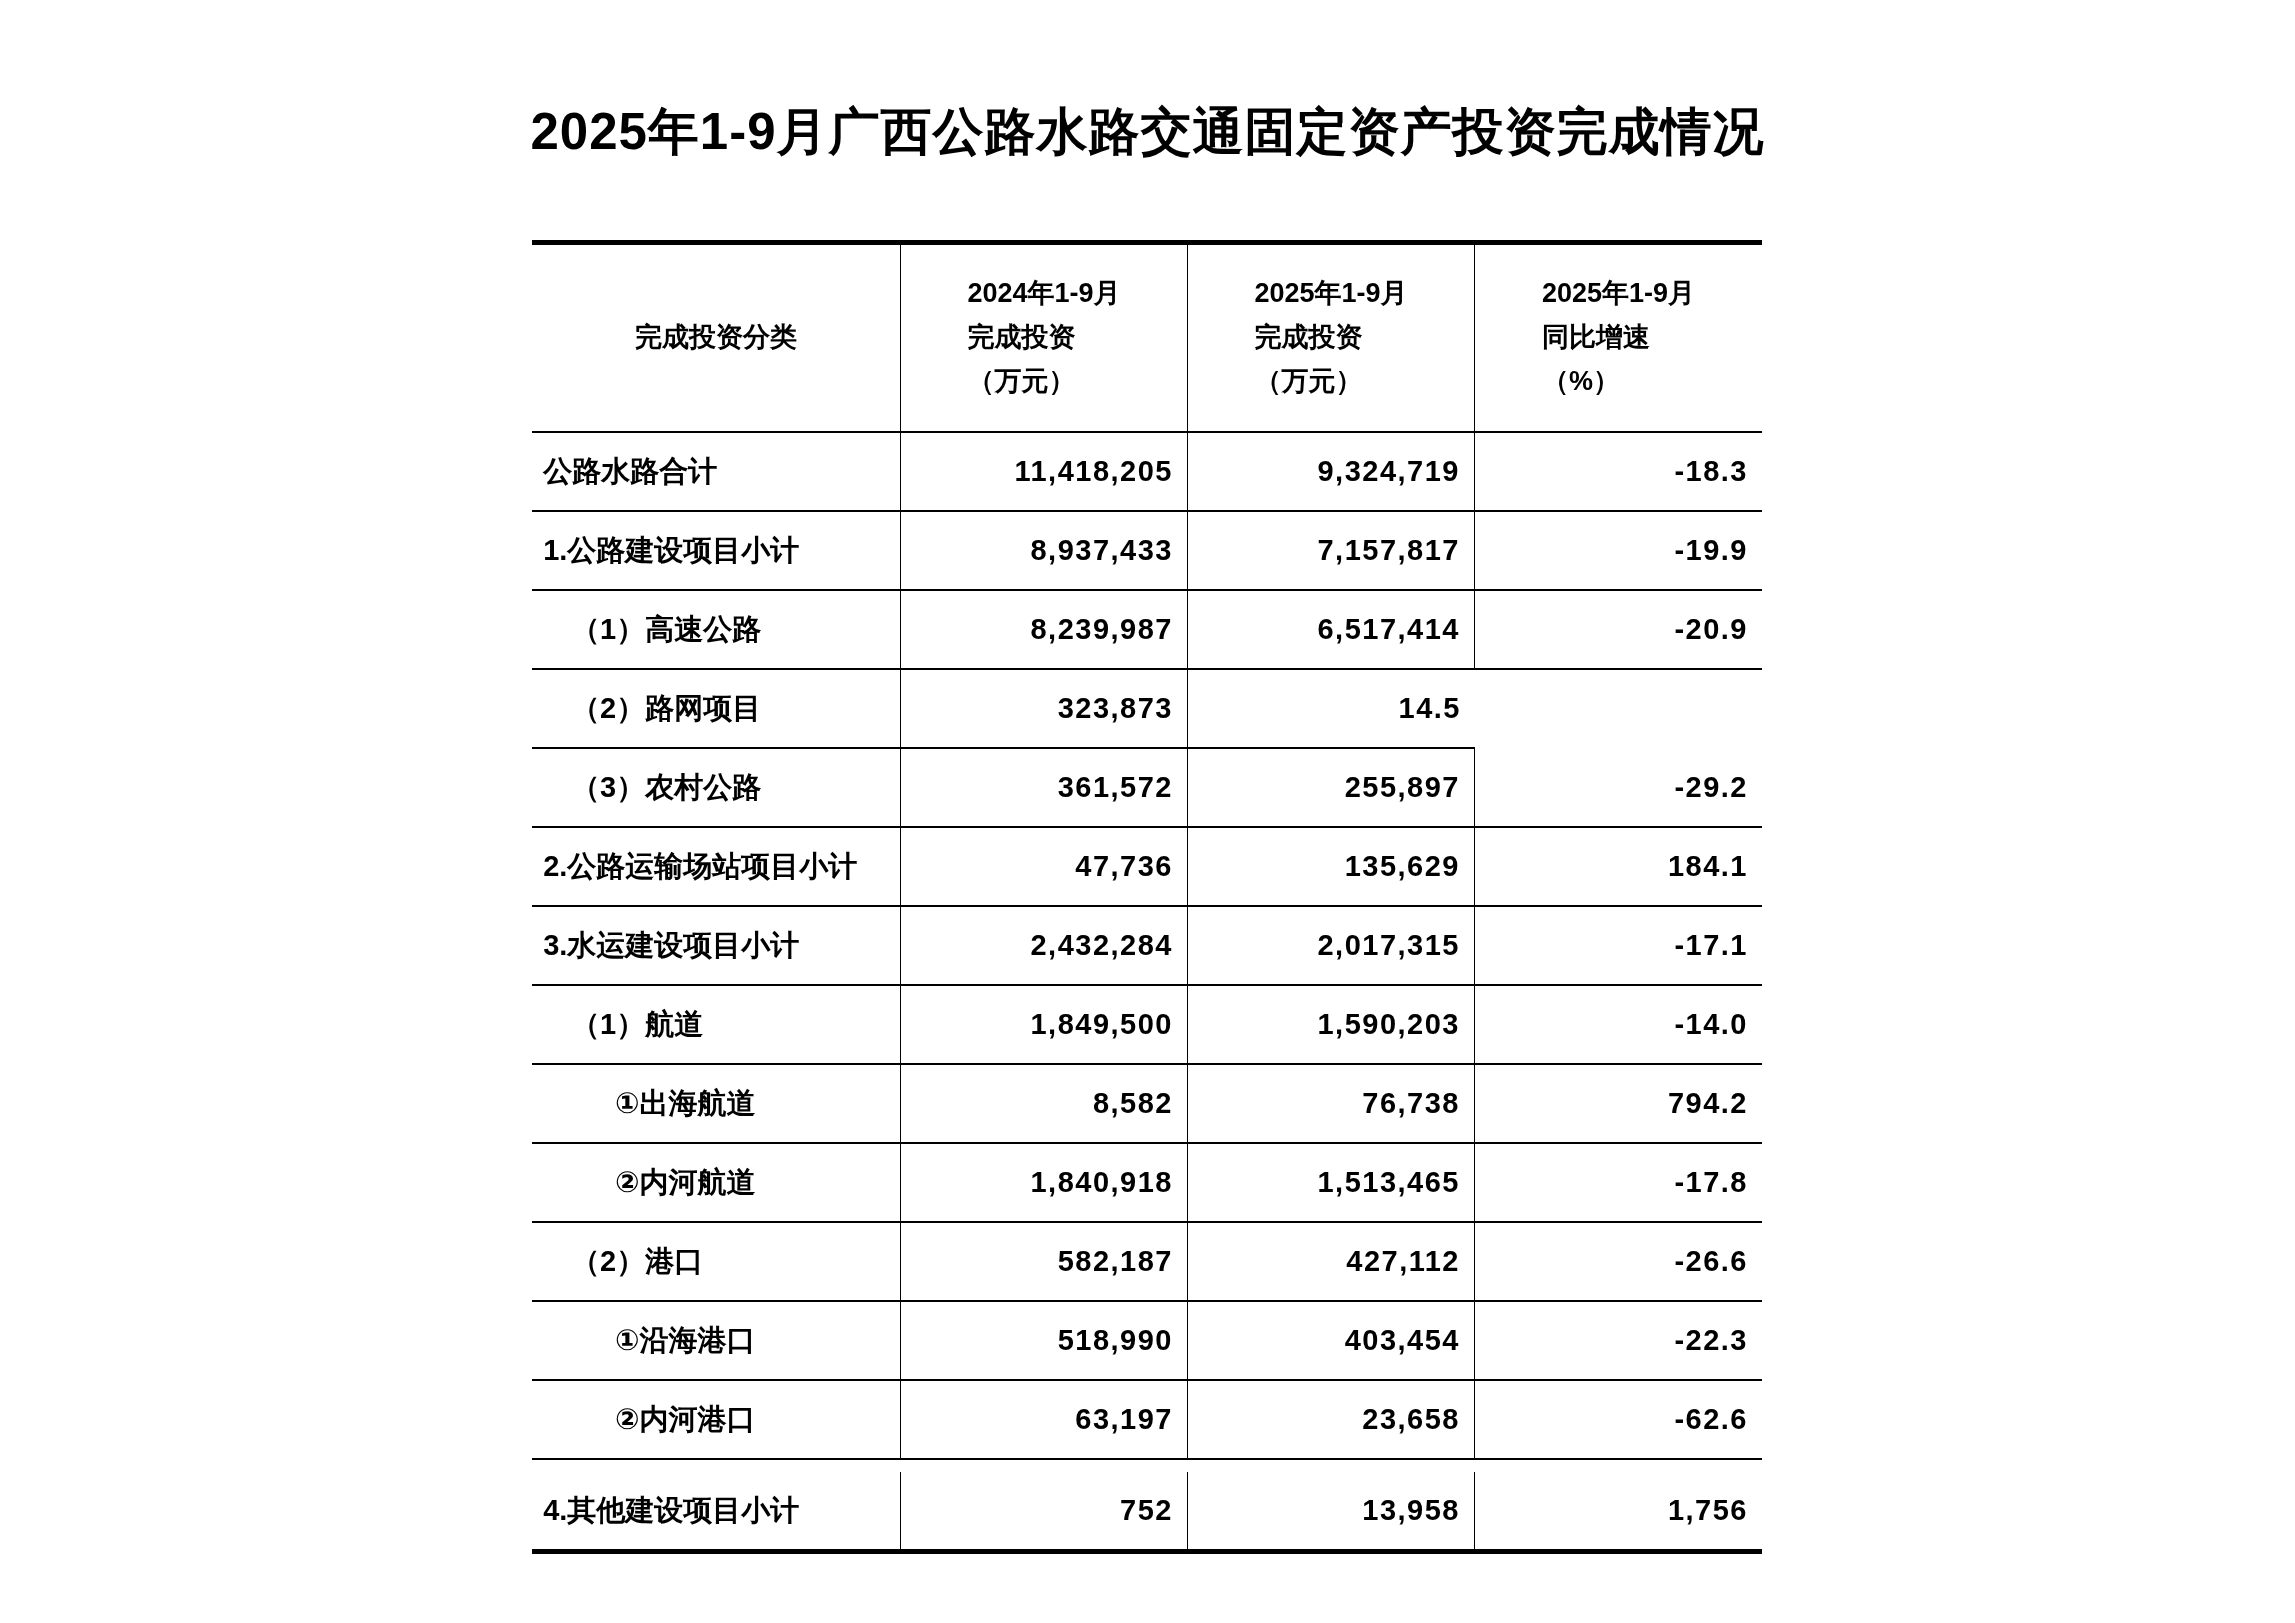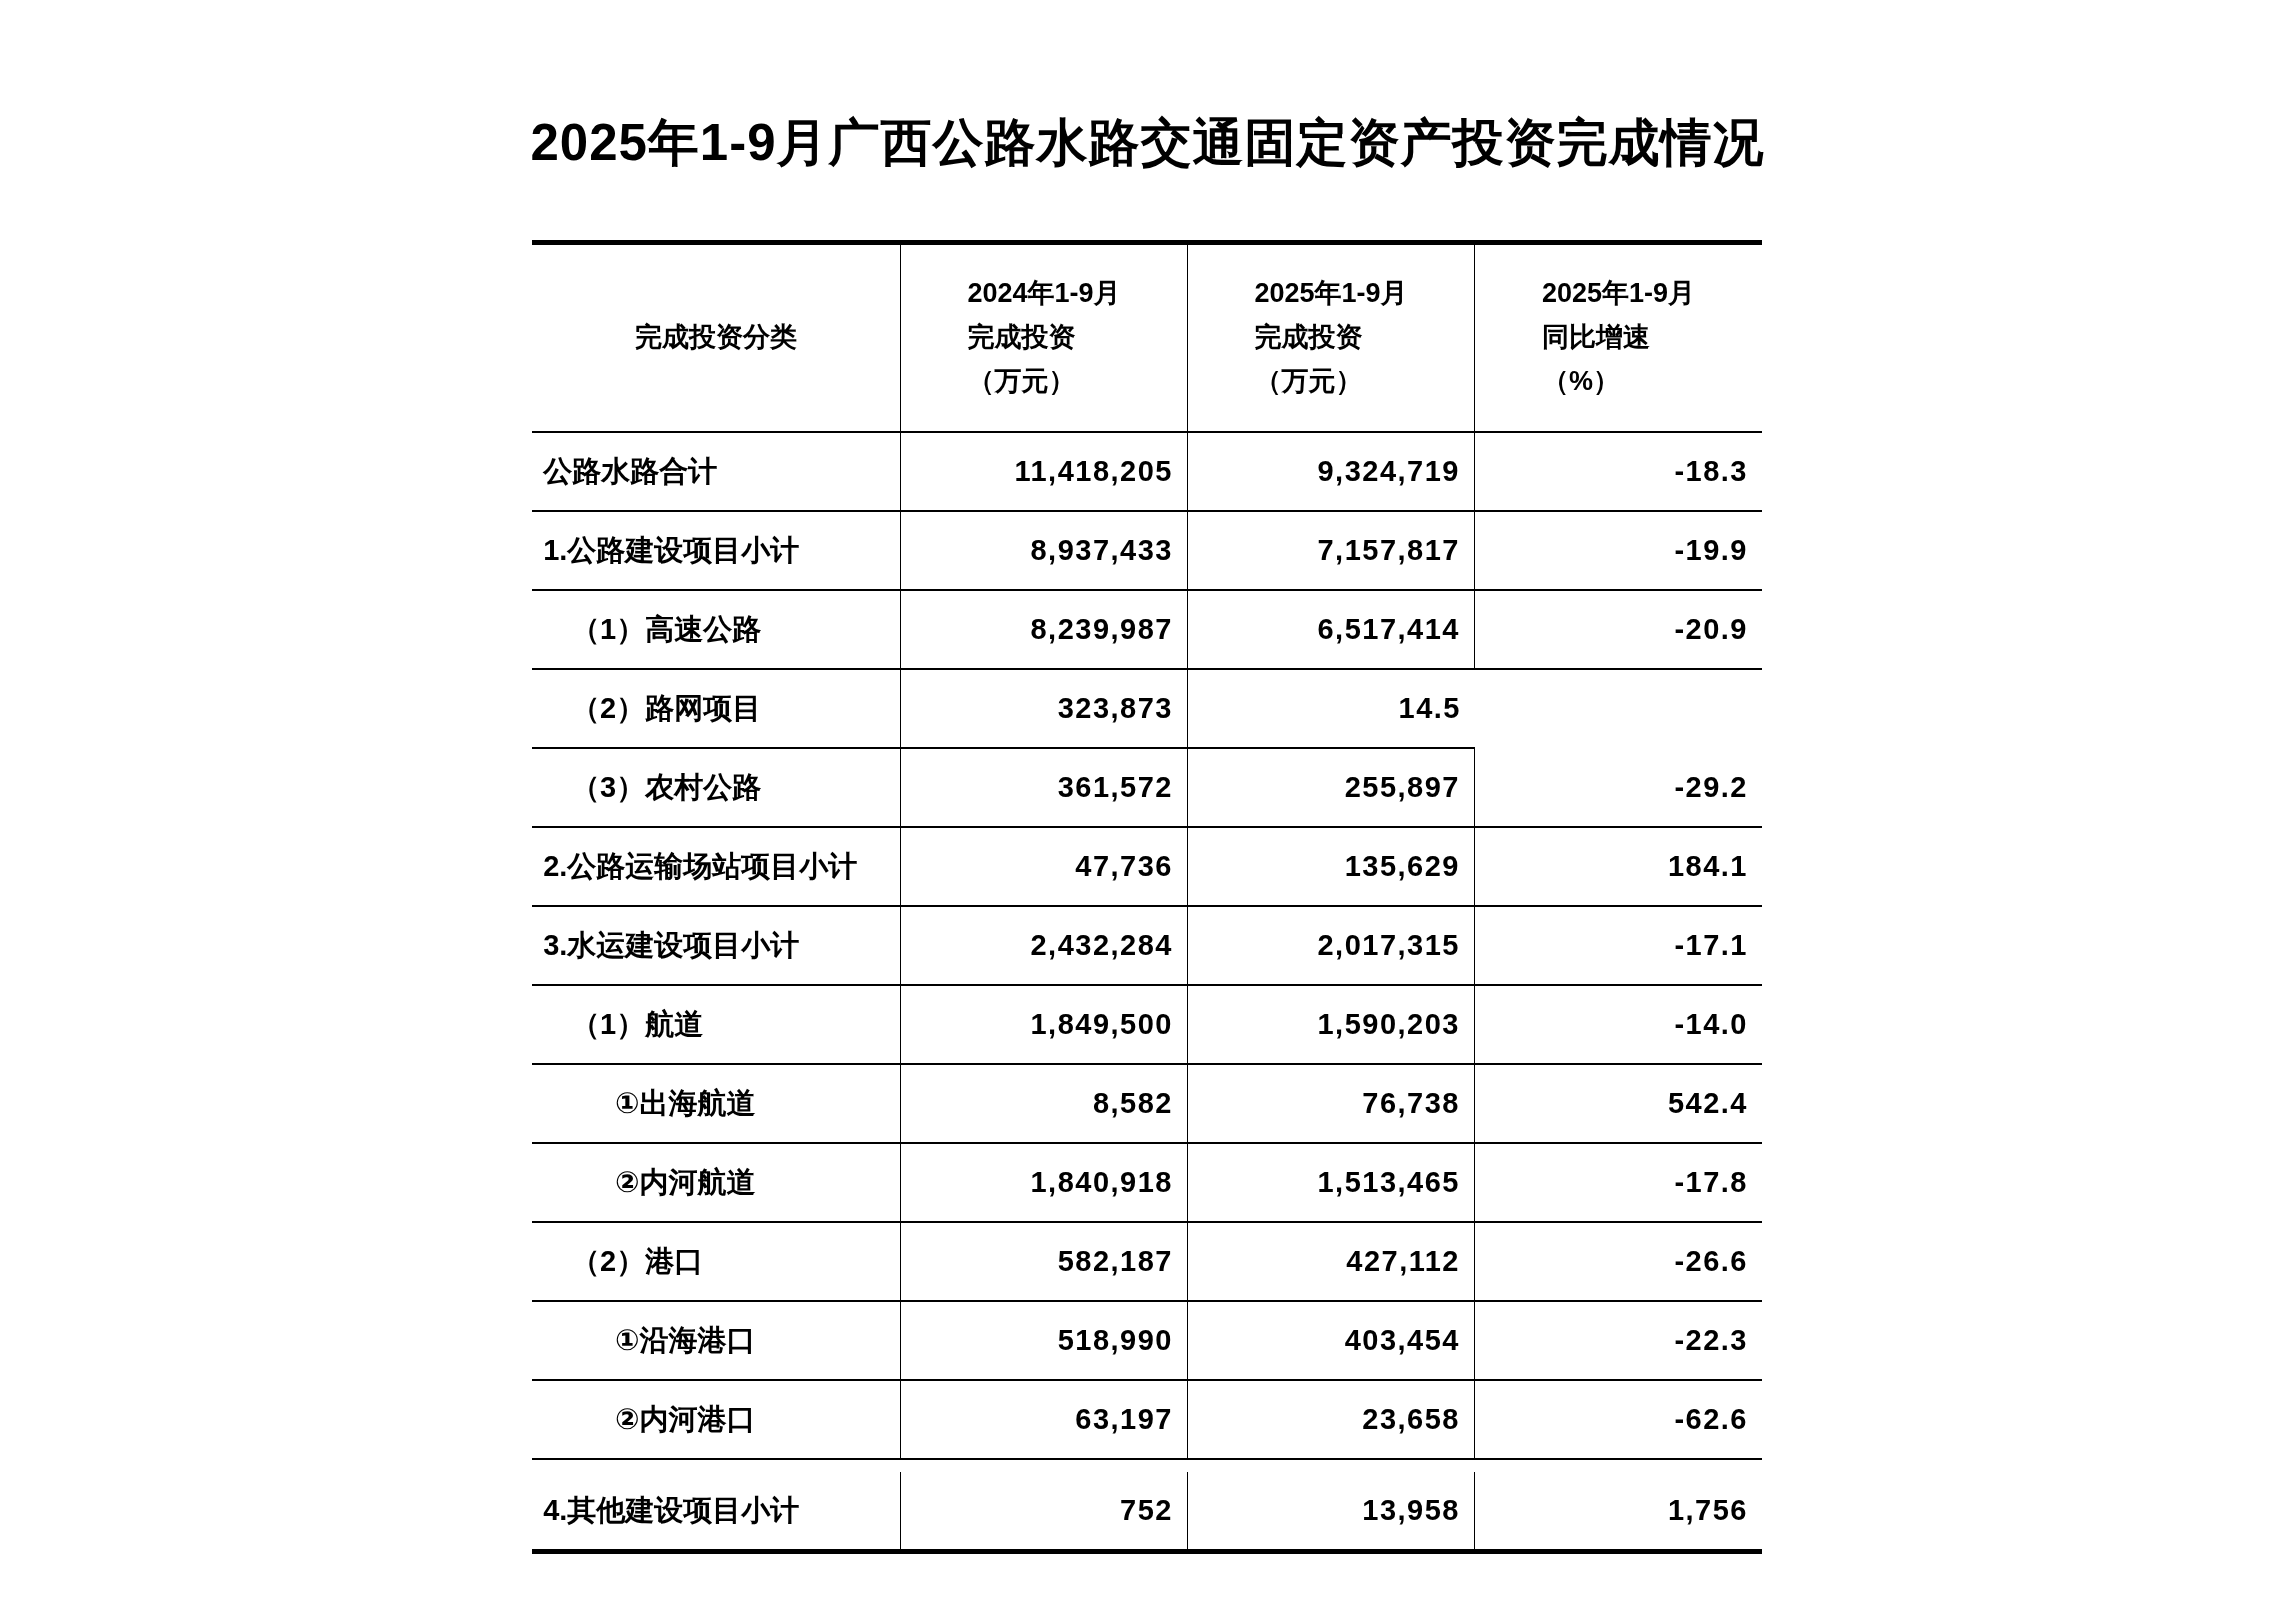--- a/index.html
+++ b/index.html
@@ -13,21 +13,21 @@
     height: 1623px;
     font-family: "Liberation Sans", "DejaVu Sans", sans-serif;
     font-weight: 700;
     color: #000000;
     overflow: hidden;
   }
 
   .doc-title {
     position: absolute;
     left: 0;
-    top: 117px;
+    top: 106px;
     width: 2295px;
     text-align: center;
     font-size: 51px;
     line-height: 1.0;
     letter-spacing: 1px;
     white-space: nowrap;
   }
 
   .invest-table {
     position: absolute;
@@ -155,21 +155,21 @@
     <div class="cell vsep lbl ind1">（1）航道</div>
     <div class="cell vsep num">1,849,500</div>
     <div class="cell vsep num">1,590,203</div>
     <div class="cell num">-14.0</div>
   </div>
 
   <div class="t-row data">
     <div class="cell vsep lbl ind2">①出海航道</div>
     <div class="cell vsep num">8,582</div>
     <div class="cell vsep num">76,738</div>
-    <div class="cell num">542.4</div>
+    <div class="cell num">794.2</div>
   </div>
 
   <div class="t-row data">
     <div class="cell vsep lbl ind2">②内河航道</div>
     <div class="cell vsep num">1,840,918</div>
     <div class="cell vsep num">1,513,465</div>
     <div class="cell num">-17.8</div>
   </div>
 
   <div class="t-row data">

